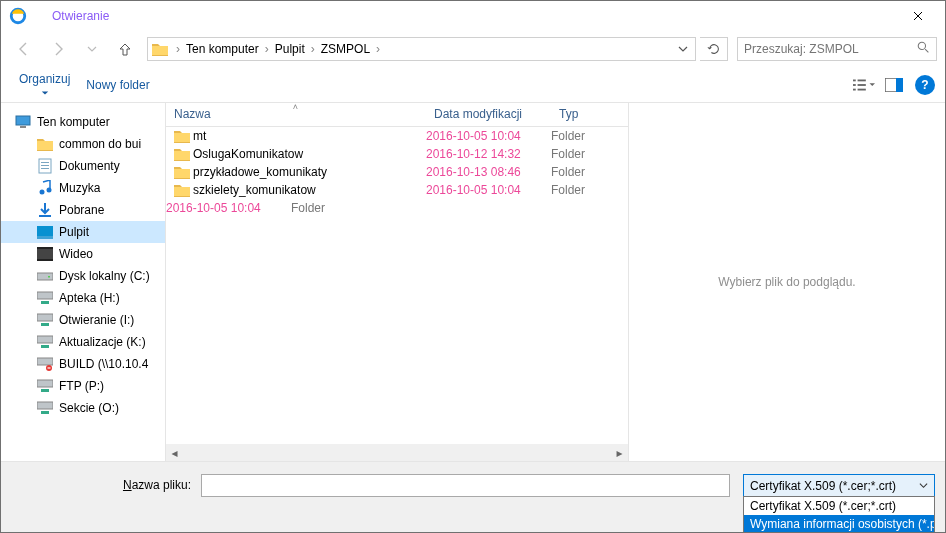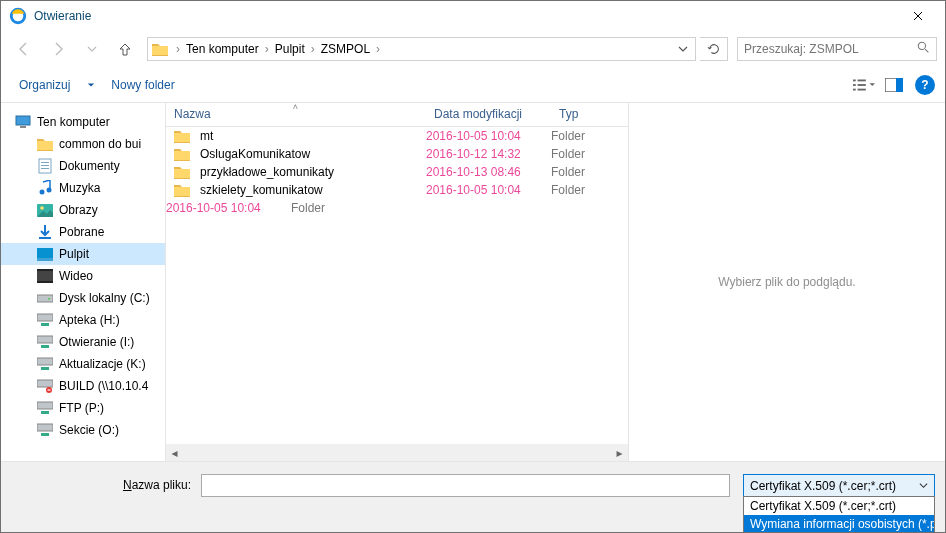--- a/index.html
+++ b/index.html
@@ -1,39 +1,39 @@
 <!DOCTYPE html>
 <html><head>
 <meta charset="utf-8">
 <style>
 * { box-sizing: border-box; margin: 0; padding: 0; font-family: "Segoe UI", Tahoma, sans-serif; font-size: 12px; }
 body { background: #fff; width: 946px; height: 533px; border: 1px solid #707070; overflow: hidden; }
 
 .titlebar { height: 30px; display: flex; align-items: center; padding: 0 5px; }
 .titlebar .ie-icon { width: 18px; height: 18px; margin: 0 7px 0 3px; }
-.titlebar .title { flex: 1; color: #0c4a6e; }
+.titlebar .title { flex: 1; color: #8b5cf6; margin-left: 18px; }
 .titlebar .close { width: 45px; height: 28px; display: flex; align-items: center; justify-content: center; cursor: pointer; }
 .titlebar .close svg { width: 10px; height: 10px; }
 
 .navbar { height: 36px; display: flex; align-items: center; padding: 0 8px; gap: 4px; }
 .nav-arrow { width: 30px; height: 30px; display: flex; align-items: center; justify-content: center; cursor: pointer; color: #aaa; }
 .nav-up { width: 28px; height: 28px; display:flex; align-items:center; justify-content:center; cursor:pointer; color:#444; margin-right:4px; }
 .addressbar { flex: 1; height: 24px; border: 1px solid #d0d0d0; display: flex; align-items: center; background: #fff; }
 .addr-icon { width:24px; height:24px; display:flex; align-items:center; justify-content:center; }
 .crumb { padding: 0 2px; color: #000; cursor: pointer; }
 .crumb-sep { color:#888; padding: 0 4px; cursor:pointer; }
 .addr-spacer { flex:1; }
 .addr-drop { width:24px; height:24px; display:flex; align-items:center; justify-content:center; cursor:pointer; }
 .refresh { width:28px; height:24px; border:1px solid #d0d0d0; border-left:none; display:flex; align-items:center; justify-content:center; cursor:pointer; margin-right:5px;}
 .searchbox { width: 200px; height: 24px; border: 1px solid #d0d0d0; display:flex; align-items:center; padding: 0 6px; }
 .searchbox input { flex:1; border:none; outline:none; color:#666; background:transparent; }
 .searchbox .sicn { color:#666; }
 
 .toolbar { height: 36px; display:flex; align-items:center; border-bottom:1px solid #e5e5e5; padding:0 10px; }
-.tool-link { color:#15599f; padding:5px 8px; display:flex; align-items:center; gap:17px; cursor:pointer; }
+.tool-link { color:#15599f; padding:5px 8px; display:flex; align-items:center; gap:3px; cursor:pointer;flex-direction:column; }
 .tool-spacer { flex:1; }
 .tool-icon { width:30px; height:26px; display:flex; align-items:center; justify-content:center; cursor:pointer; color:#666; }
 .help-icon { width:20px; height:20px; border-radius:50%; background:#0078d7; color:#fff; display:flex; align-items:center; justify-content:center; font-weight:bold; cursor:pointer; margin-left:6px; }
 
 .mainarea { display:flex; height: 358px; }
 .treepane { width:165px; border-right:1px solid #e5e5e5; overflow:hidden; padding-top:8px; }
 .tree-item { display:flex; align-items:center; padding:3px 4px 3px 14px; gap:6px; cursor:pointer; white-space:nowrap; }
 .tree-item.lvl2 { padding-left:36px; }
 .tree-item.selected { background:#cce8ff; }
 .ticon { width:16px; height:16px; display:flex; align-items:center; justify-content:center; }
@@ -41,21 +41,21 @@
 .listpane { flex:1; display:flex; flex-direction:column; position:relative; }
 .list-header { display:flex; border-bottom:1px solid #e5e5e5; height:24px; }
 .list-header .col { padding:4px 8px; color:#3a608d; cursor:pointer; border-right:1px solid transparent; }
 .col-name { width:260px; position:relative; }
 .col-date { width:125px; }
 .col-type { width:60px; }
 .sort-arrow { position:absolute; left:50%; top:-1px; transform:translateX(-50%); font-size:9px; color:#888; }
 
 .list-body { flex:1; overflow:auto; }
 .list-row { display:flex; align-items:center; padding:2px 0; cursor:pointer; }
-.list-row .c-name { width:260px; display:flex; align-items:center; gap:10px; padding-left:8px; color:#000; }
+.list-row .c-name { width:260px; display:flex; align-items:center; gap:3px; padding-left:8px; color:#000; }
 .list-row .c-date { width:125px; color:#ec4899; }
 .list-row .c-type { width:60px; color:#777; }
 .folder-ic { width:16px; height:14px; }
 
 .hscroll { height:17px; background:#f0f0f0; display:flex; align-items:center; }
 .hscroll .arrow { width:17px; height:17px; display:flex; align-items:center; justify-content:center; color:#666; cursor:pointer;}
 .hscroll .track { flex:1; height:17px; }
 
 .previewpane { width:317px; border-left:1px solid #e5e5e5; display:flex; align-items:center; justify-content:center; color:#8f8f8f; padding:10px; text-align:center; }
 
@@ -217,30 +217,20 @@
             <svg width="14" height="16" viewBox="0 0 14 16">
               <path d="M5 2 L12 0 V10" fill="none" stroke="#1976d2" stroke-width="1.5"></path>
               <circle cx="4" cy="12" r="2.5" fill="#1976d2"></circle>
               <circle cx="11" cy="10" r="2.5" fill="#1976d2"></circle>
             </svg>
           </span>
           <span>Muzyka</span>
         </div>
         <div class="tree-item lvl2">
           <span class="ticon">
-            <svg width="16" height="13" viewBox="0 0 16 13">
-              <rect x="0" y="0" width="16" height="13" fill="#35b3a4" rx="1"></rect>
-              <circle cx="5" cy="4" r="1.8" fill="#ffe26b"></circle>
-              <path d="M0 13 L6 7 L10 10 L13 6 L16 9 V13 Z" fill="#2a8e82"></path>
-            </svg>
-          </span>
-          <span>Obrazy</span>
-        </div>
-        <div class="tree-item lvl2">
-          <span class="ticon">
             <svg width="14" height="16" viewBox="0 0 14 16">
               <path d="M7 1 V10 M3 7 L7 11 L11 7" fill="none" stroke="#1976d2" stroke-width="2"></path>
               <rect x="1" y="13" width="12" height="2" fill="#1976d2"></rect>
             </svg>
           </span>
           <span>Pobrane</span>
         </div>
         <div class="tree-item lvl2 selected">
           <span class="ticon">
             <svg width="16" height="13" viewBox="0 0 16 13">

